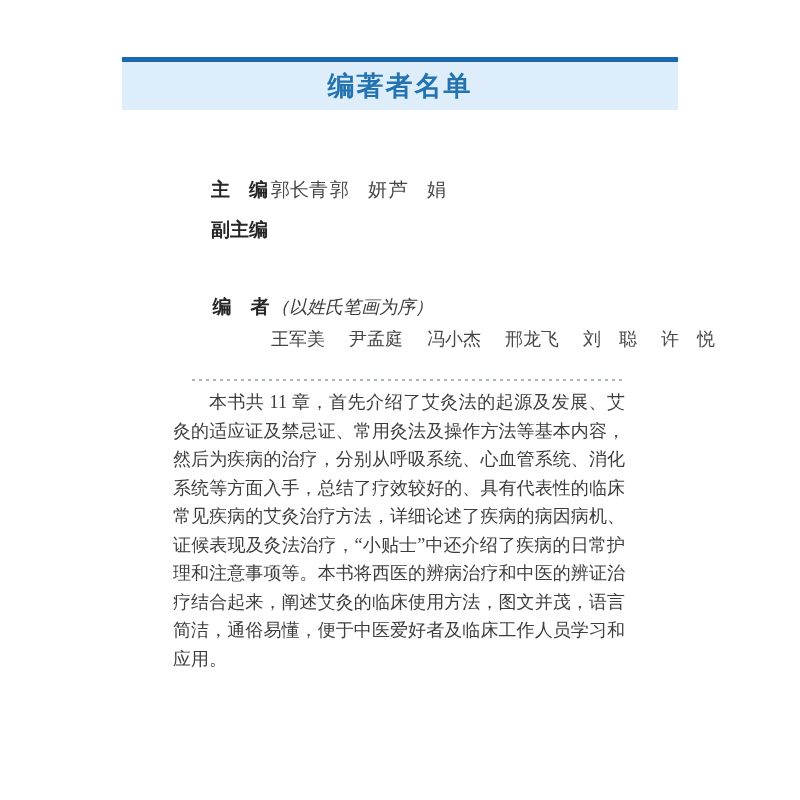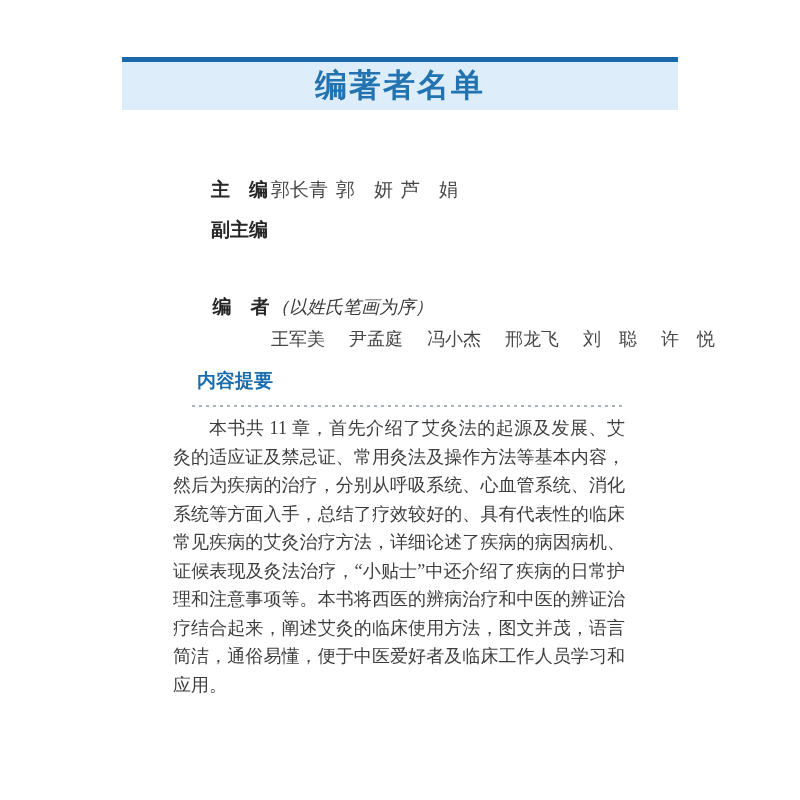--- a/index.html
+++ b/index.html
@@ -26,21 +26,21 @@
   
   .banner { position: absolute; left: 122px; top: 57px; width: 556px; }
   .banner-bar { height: 5px; background: var(--header-bar); }
   .banner-body {
     height: 48px;
     background: var(--header-band);
     display: flex; align-items: center; justify-content: center;
   }
   .banner-title {
     margin: 0;
-    font-size: 32px;
+    font-size: 27px;
     font-weight: bold;
     letter-spacing: 2px;
     color: var(--title-blue);
     font-family: "Liberation Serif", serif;
   }
 
   
   .editors {
     position: absolute; left: 211px; top: 176px;
     font-size: 19px; color: var(--name-text);
@@ -49,21 +49,21 @@
   .row-chief   { margin-bottom: 10px; }
   .row-deputy  { margin-bottom: 9px; margin-top: 12px; }
   .row-contrib { margin-bottom: 4px; text-align: center; }
   .role-label {
     display: inline-block;
     min-width: 60px;
     font-weight: bold;
     color: var(--label-text);
     font-family: "Liberation Sans", sans-serif;
   }
-  .names { display: flex; gap: 8px; }
+  .names { display: flex; gap: 2px; }
   .note {
     font-style: italic;
     font-size: 18px;
     color: #3a3a3a;
     margin-top: 40px;
   }
   .contrib-names {
     margin-left: 60px;
     display: flex; gap: 24px;
     line-height: 28px;
@@ -133,18 +133,17 @@
       <span>冯小杰</span>
       <span>邢龙飞</span>
       <span>刘　聪</span>
       <span>许　悦</span>
     </div>
 
 
   </section>
 
   <section class="abstract">
-    <h2 class="abstract-heading">内容提要</h2>
     <div class="dotted-divider"></div>
     <p>本书共 11 章，首先介绍了艾灸法的起源及发展、艾灸的适应证及禁忌证、常用灸法及操作方法等基本内容，然后为疾病的治疗，分别从呼吸系统、心血管系统、消化系统等方面入手，总结了疗效较好的、具有代表性的临床常见疾病的艾灸治疗方法，详细论述了疾病的病因病机、证候表现及灸法治疗，“小贴士”中还介绍了疾病的日常护理和注意事项等。本书将西医的辨病治疗和中医的辨证治疗结合起来，阐述艾灸的临床使用方法，图文并茂，语言简洁，通俗易懂，便于中医爱好者及临床工作人员学习和应用。</p>
   </section>
 
 </div>
 
 </body></html>

